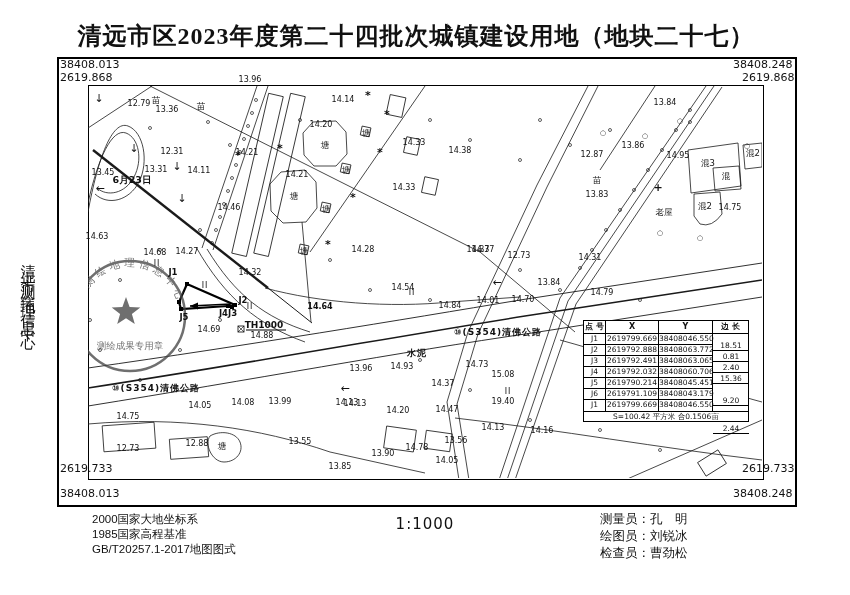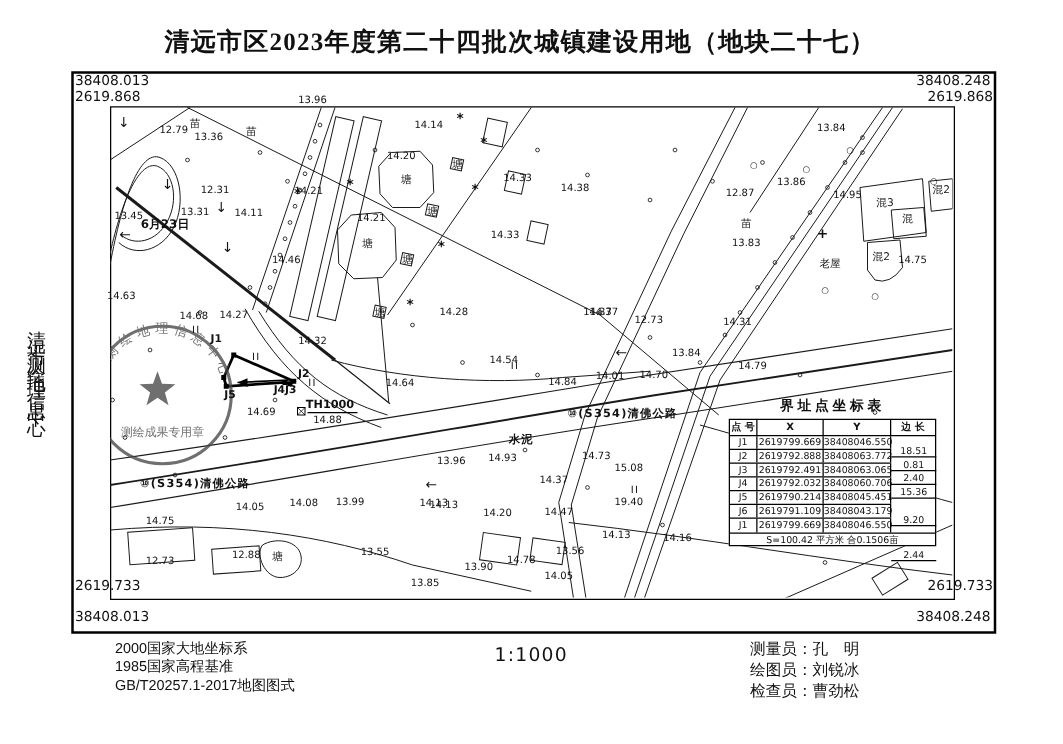--- a/index.html
+++ b/index.html
@@ -1,17 +1,17 @@
 <!DOCTYPE html>
 <html><head>
 <meta charset="utf-8">
 <style>
   html,body{margin:0;padding:0;background:#fff;}
   body{width:850px;height:595px;position:relative;font-family:"Liberation Sans","DejaVu Sans",sans-serif;color:#111;overflow:hidden;}
-  .page-title{position:absolute;left:0;top:20px;width:832px;text-align:center;font-size:20px;font-weight:bold;letter-spacing:1px;font-family:"Liberation Serif","DejaVu Serif",serif;}
+  .page-title{position:absolute;left:0;top:20px;width:832px;text-align:center;font-size:24px;font-weight:bold;letter-spacing:1px;font-family:"Liberation Serif","DejaVu Serif",serif;}
   .side-label{position:absolute;left:18px;top:252px;writing-mode:vertical-rl;font-size:15px;letter-spacing:7px;font-weight:500;}
   .frame-outer{position:absolute;left:57px;top:57px;width:736px;height:446px;border:2px solid #000;}
   .frame-inner{position:absolute;left:88px;top:85px;width:674px;height:393px;border:1px solid #000;}
   .corner{position:absolute;font-size:11px;font-family:"DejaVu Sans",sans-serif;}
   .map-svg{position:absolute;left:88px;top:85px;}
   .map-labels{position:absolute;left:88px;top:85px;width:674px;height:393px;pointer-events:none;}
   .ml{position:absolute;transform:translate(-50%,-50%);white-space:nowrap;font-size:8px;line-height:1;font-family:"DejaVu Sans",sans-serif;}
   .ml.road{font-size:9px;font-weight:bold;letter-spacing:1px;}
   .ml.pt{font-size:8.5px;font-weight:bold;}
   .ml.ctrl{font-size:9px;font-weight:bold;}
@@ -241,21 +241,21 @@
     <span class="ml" style="left: 68px; top: 85px;">13.31</span>
     <span class="ml" style="left: 111px; top: 86px;">14.11</span>
     <span class="ml" style="left: 159px; top: 68px;">14.21</span>
     <span class="ml" style="left: 15px; top: 88px;">13.45</span>
     <span class="ml" style="left: 141px; top: 123px;">14.46</span>
     <span class="ml" style="left: 162px; top: -5px;">13.96</span>
     <span class="ml" style="left: 9px; top: 152px;">14.63</span>
     <span class="ml" style="left: 67px; top: 168px;">14.68</span>
     <span class="ml" style="left: 99px; top: 167px;">14.27</span>
     <span class="ml" style="left: 162px; top: 188px;">14.32</span>
-    <span class="ml" style="left: 232px; top: 222px;">14.64</span>
+    <span class="ml" style="left: 232px; top: 222px; font-weight: bold;">14.64</span>
     <span class="ml" style="left: 315px; top: 203px;">14.54</span>
     <span class="ml" style="left: 362px; top: 221px;">14.84</span>
     <span class="ml" style="left: 400px; top: 216px;">14.01</span>
     <span class="ml" style="left: 435px; top: 215px;">14.70</span>
     <span class="ml" style="left: 461px; top: 198px;">13.84</span>
     <span class="ml" style="left: 273px; top: 284px;">13.96</span>
     <span class="ml" style="left: 314px; top: 282px;">14.93</span>
     <span class="ml" style="left: 389px; top: 280px;">14.73</span>
     <span class="ml" style="left: 415px; top: 290px;">15.08</span>
     <span class="ml" style="left: 355px; top: 299px;">14.37</span>
@@ -344,21 +344,20 @@
     <span class="ml sym" style="left: 570px; top: 102px;">+</span>
     <span class="ml dot2" style="left: 515px; top: 48px;">○</span>
     <span class="ml dot2" style="left: 557px; top: 51px;">○</span>
     <span class="ml dot2" style="left: 659px; top: 61px;">○</span>
     <span class="ml dot2" style="left: 612px; top: 153px;">○</span>
     <span class="ml dot2" style="left: 572px; top: 148px;">○</span>
     <span class="ml dot2" style="left: 592px; top: 36px;">○</span>
   </div>
 
 <div class="coord-table">
-  <div class="ct-title">界址点坐标表</div>
   <div class="ct-box">
     <div class="ct-header">
         <div class="ct-h c0">点 号</div>
         <div class="ct-h c1">X</div>
         <div class="ct-h c2">Y</div>
         <div class="ct-h c3">边 长</div>
       </div>
     <div class="ct-bodywrap">
         <div class="ct-row">
           <div class="ct-c c0">J1</div>

